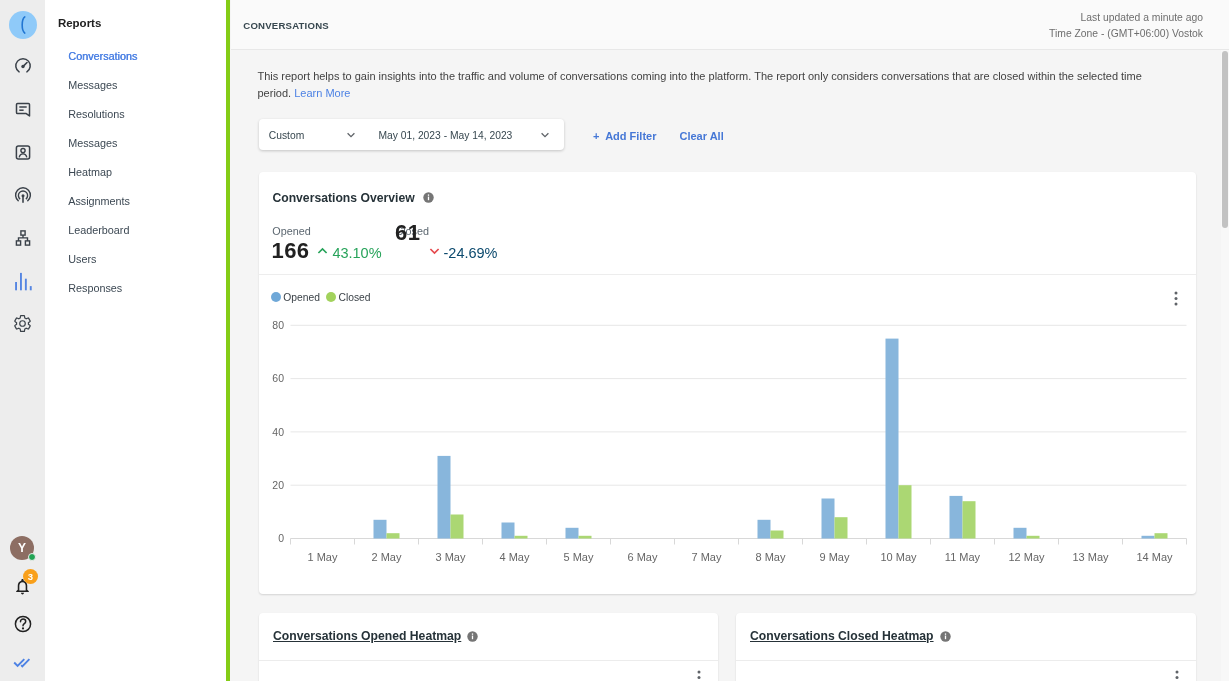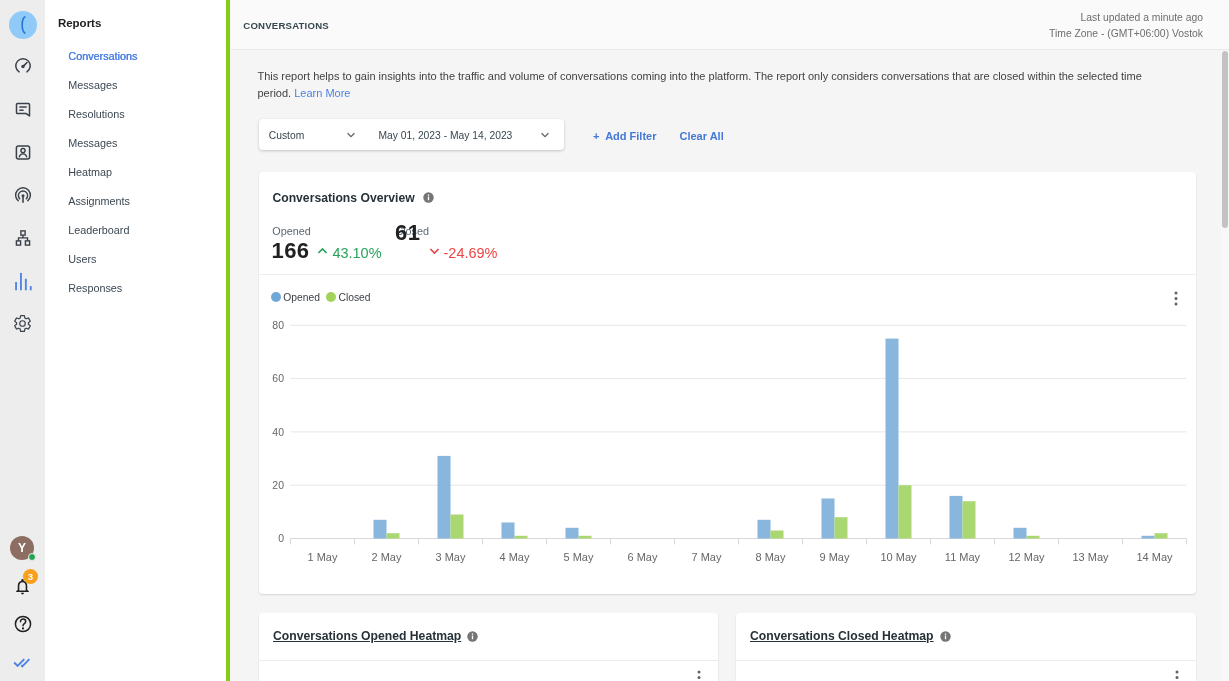--- a/index.html
+++ b/index.html
@@ -127,21 +127,21 @@
   <div class="statnum" style="left:12.4px;top:66px">166</div>
   <svg style="position:absolute;left:57px;top:74px" width="13" height="10" viewBox="0 0 13 10">
       <path d="M2.4 7 L6.5 3 L10.6 7" fill="none" stroke="#27a35a" stroke-width="1.7"></path>
     </svg>
   <span class="statpct" style="left:73.4px;top:72.5px;color:#27a35a">43.10%</span>
   <span class="statlbl" style="left:136.4px;top:52.7px">Closed</span>
   <div class="statnum" style="left:136px;top:48px">61</div>
   <svg style="position:absolute;left:169px;top:74px" width="13" height="10" viewBox="0 0 13 10">
       <path d="M2.4 3 L6.5 7 L10.6 3" fill="none" stroke="#e5494d" stroke-width="1.7"></path>
     </svg>
-  <span class="statpct" style="left:184.5px;top:72.5px;color:#ef4444">-24.69%</span>
+  <span class="statpct" style="left:184.5px;top:72.5px;color:#0c4a6e">-24.69%</span>
   <div style="position:absolute;left:0;top:102.4px;width:100%;height:1px;background:#ededed"></div>
   <span class="ldot" style="left:11.9px;top:120.1px;background:#6fa8d8"></span>
   <span class="legend" style="left:24.3px;top:119.5px">Opened</span>
   <span class="ldot" style="left:67px;top:120.1px;background:#a2d25c"></span>
   <span class="legend" style="left:79.5px;top:119.5px">Closed</span>
   <svg style="position:absolute;left:910px;top:118px" width="14" height="17" viewBox="0 0 14 17">
       <circle cx="7" cy="3" r="1.5" fill="#5f6368"></circle>
       <circle cx="7" cy="8.5" r="1.5" fill="#5f6368"></circle>
       <circle cx="7" cy="14" r="1.5" fill="#5f6368"></circle>
     </svg>

